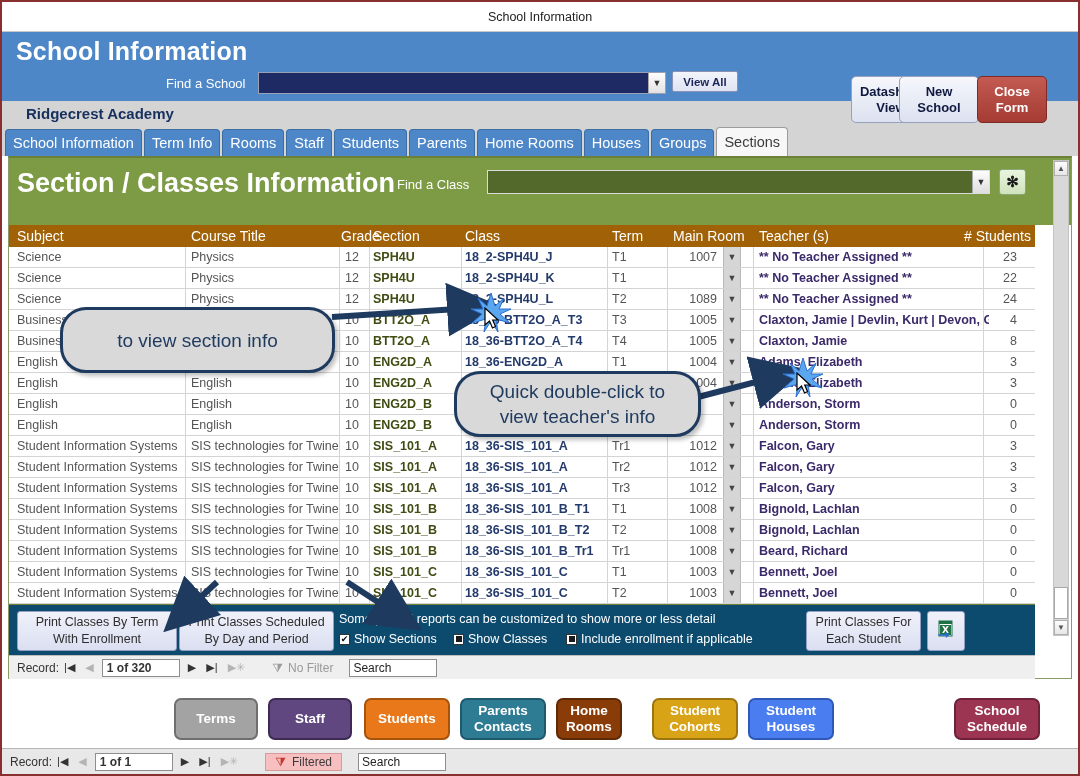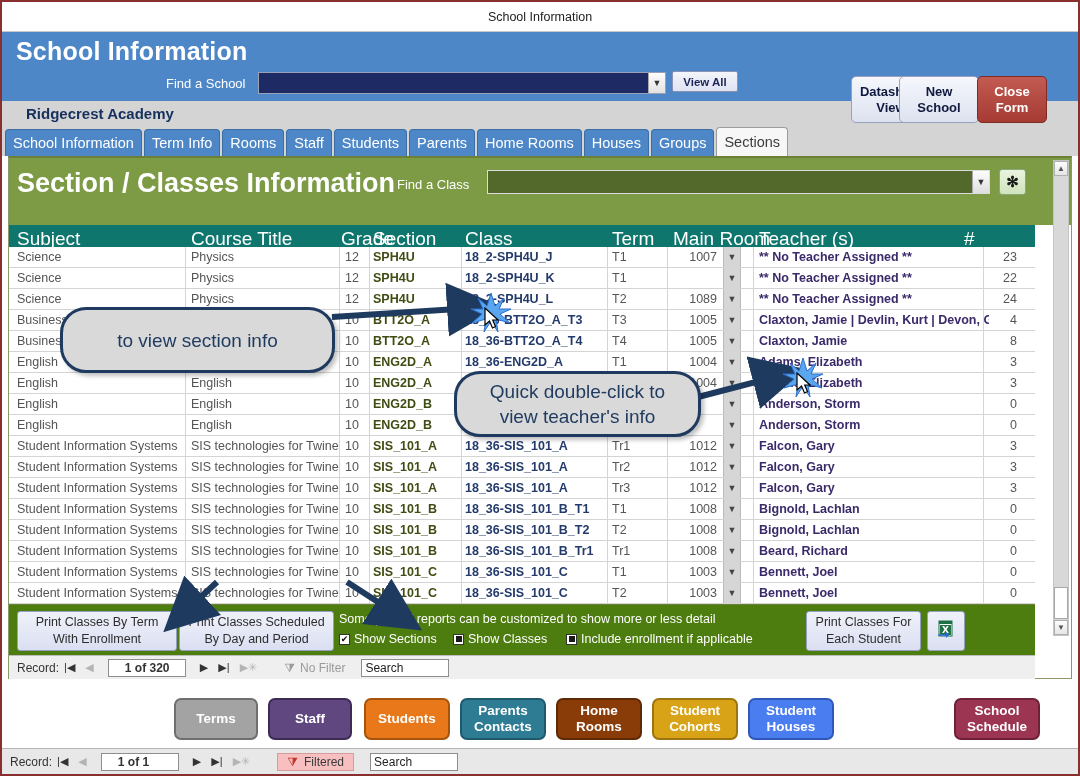--- a/index.html
+++ b/index.html
@@ -127,21 +127,21 @@
   }
   #asterisk-btn {
     position:absolute; left:990px; top:11px; width:27px; height:26px;
     background:linear-gradient(#eaf4e0,#cfe3bc); border:1px solid #8aa877;
     border-radius:3px; display:flex; align-items:center; justify-content:center;
     font-size:15px; font-weight:bold; color:#1c1c1c;
   }
   
   #colhdr {
     position:absolute; left:0; top:67px; width:1026px; height:22px;
-    background:#0f766e; color:#ffffff; font-size:19px;
+    background:#a16207; color:#ffffff; font-size:14px;
   }
   #colhdr div { position:absolute; top:3px; }
   
   #grid {
     position:absolute; left:0; top:89px; width:1026px; height:357px;
     overflow:hidden; background:#fff;
   }
   .row {
     position:relative; height:21px; width:100%;
     border-bottom:1px solid #d4d4d4;
@@ -176,21 +176,21 @@
   }
   #vscroll .sbtn.up { top:0; }
   #vscroll .sbtn.down { bottom:0; }
   #vscroll .thumb {
     position:absolute; left:0; bottom:16px; width:14px; height:32px;
     background:#ffffff; border:1px solid #a8a8a8;
   }
   
   #reports {
     position:absolute; left:0; top:446px; width:1026px; height:51px;
-    background:#4d7c0f; border-top:1px solid #6b8039;
+    background:#0c4a6e; border-top:1px solid #6b8039;
   }
   .rptbtn {
     position:absolute; top:6px; height:40px;
     background:linear-gradient(#f0f2fa,#dadff1);
     border:1px solid #93a0c4; border-radius:3px;
     font-size:12.5px; color:#2d2d2d;
     display:flex; flex-direction:column; align-items:center; justify-content:center;
     line-height:17px; text-align:center;
   }
   #rpt1 { left:8px; width:160px; }
@@ -217,22 +217,22 @@
   #innernav {
     position:absolute; left:0; top:497px; width:1026px; height:24px;
     background:#efefef; border-top:1px solid #bdbdbd;
     display:flex; align-items:center; font-size:12px; color:#333;
   }
   .navlbl { margin-left:8px; }
   .navarrow { margin:0 5px; color:#333; font-size:11px; }
   .navarrow.dim { color:#b4b4b4; }
   .navbox {
     width:78px; height:18px; background:#ffffff; border:1px solid #8e8e8e;
-    display:flex; align-items:center; padding-left:16px; font-size:12px; font-weight:bold;
-    margin:0 9px;
+    display:flex; align-items:center; padding-left:4px; font-size:12px; font-weight:bold;
+    margin:0 3px;
   }
   .navfilter { margin-left:22px; color:#9a9a9a; font-size:12px; display:flex; align-items:center; gap:5px;}
   .searchbox {
     width:88px; height:18px; background:#ffffff; border:1px solid #8e8e8e;
     margin-left:16px; font-size:12px; display:flex; align-items:center; padding-left:3px; color:#222;
   }
   
   #bottombar {
     position:absolute; left:0; top:692px; width:1076px; height:54px;
     background:#ffffff;
@@ -759,21 +759,21 @@
       <div class="navbtn" style="left: 266px; width: 84px; background: rgb(96, 71, 127); border: 2px solid rgb(61, 43, 84);">
         <span>Staff</span>
       </div>
       <div class="navbtn" style="left: 362px; width: 86px; background: rgb(232, 120, 26); border: 2px solid rgb(166, 83, 12);">
         <span>Students</span>
       </div>
       <div class="navbtn" style="left: 458px; width: 86px; background: rgb(46, 124, 148); border: 2px solid rgb(30, 90, 108);">
         <span>Parents</span>
         <span>Contacts</span>
       </div>
-      <div class="navbtn" style="left: 554px; width: 86px; background: rgb(138, 60, 8); border: 2px solid rgb(94, 42, 5);">
+      <div class="navbtn" style="left: 554px; width: 66px; background: rgb(138, 60, 8); border: 2px solid rgb(94, 42, 5);">
         <span>Home</span>
         <span>Rooms</span>
       </div>
       <div class="navbtn" style="left: 650px; width: 86px; background: rgb(217, 163, 24); border: 2px solid rgb(156, 116, 16);">
         <span>Student</span>
         <span>Cohorts</span>
       </div>
       <div class="navbtn" style="left: 746px; width: 86px; background: rgb(74, 126, 240); border: 2px solid rgb(48, 88, 184);">
         <span>Student</span>
         <span>Houses</span>

